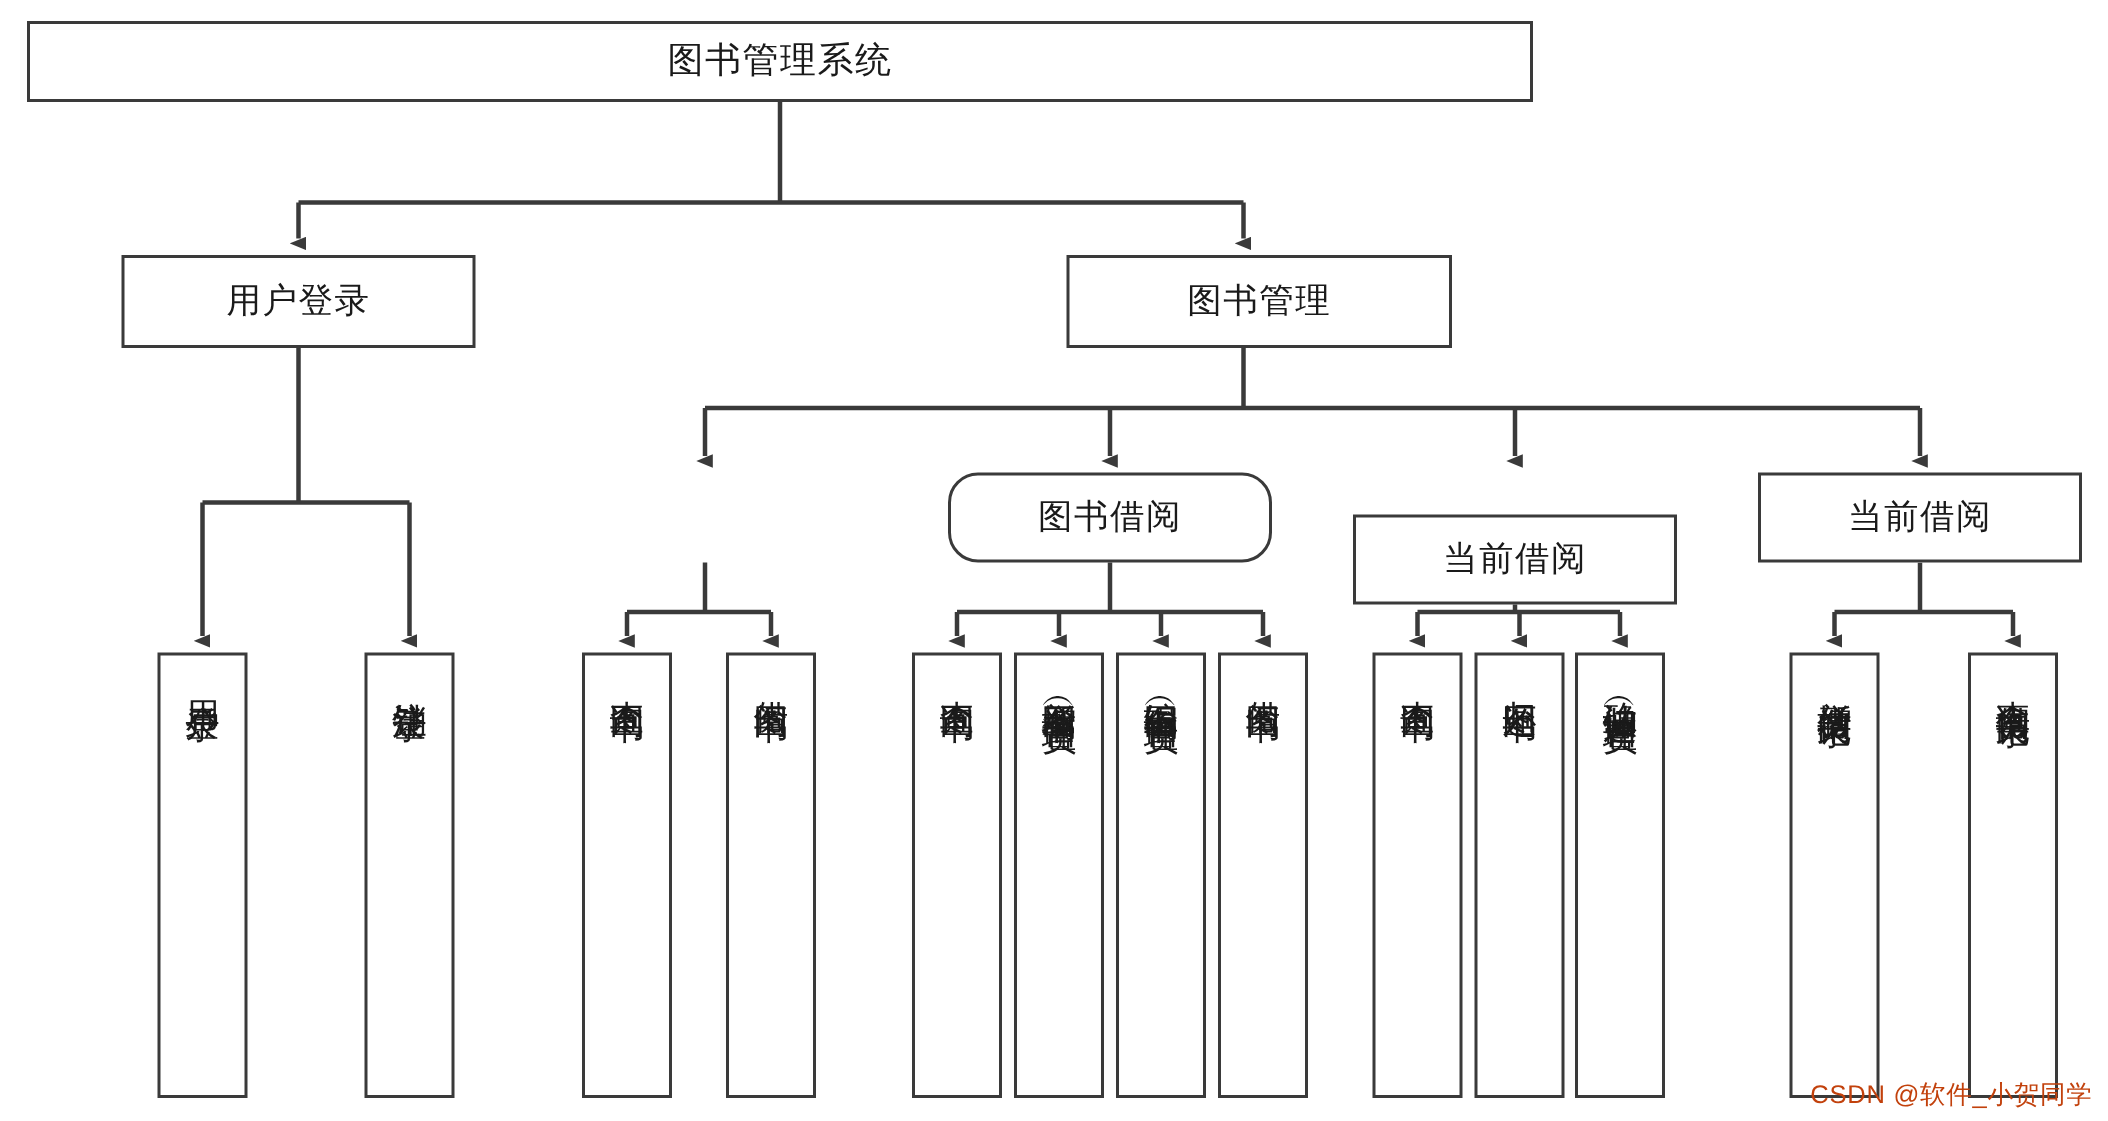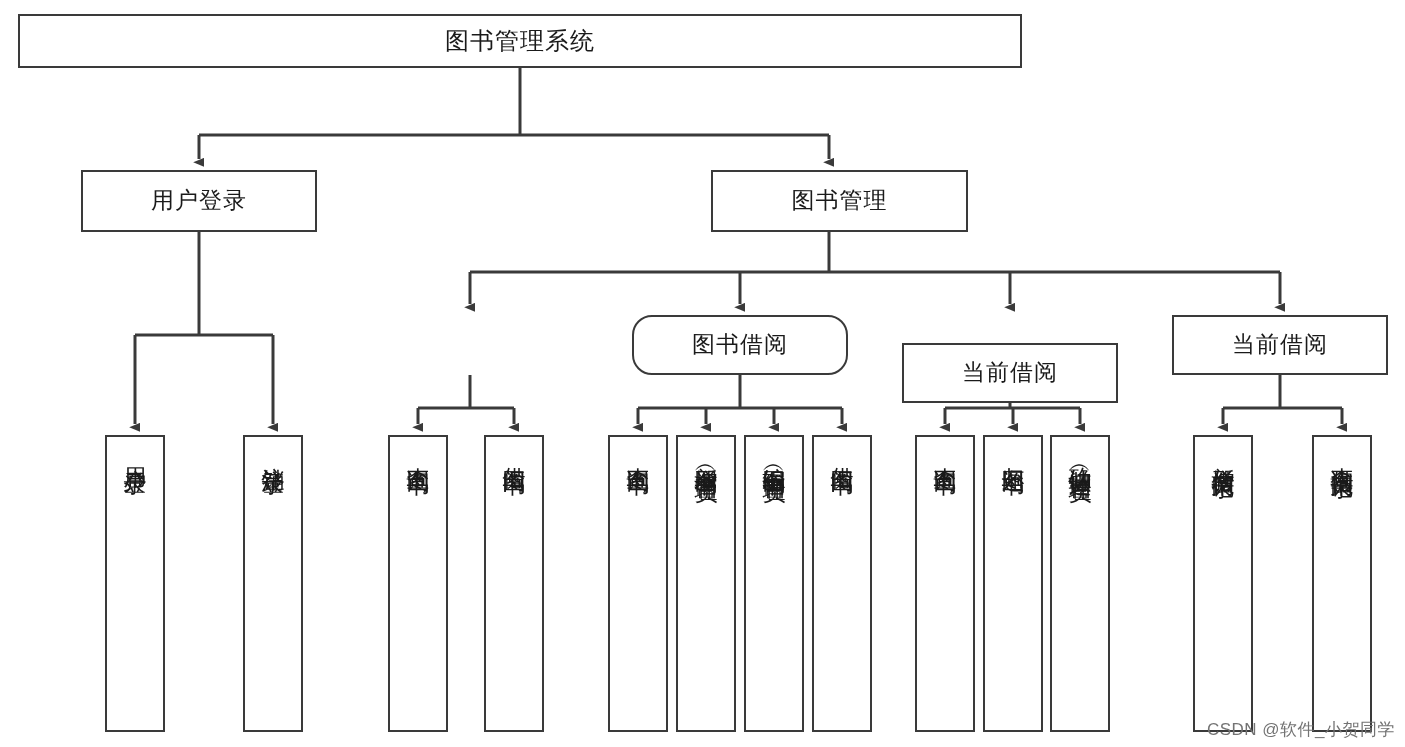--- a/index.html
+++ b/index.html
@@ -56,21 +56,21 @@
     line-height: 1.18;
     letter-spacing: 2px;
     white-space: nowrap;
     color: #1a1a1a;
   }
   .watermark {
     position: absolute;
     right: 10px;
     bottom: 6px;
     font-size: 17px;
-    color: #737373;
+    color: #c2410c;
     letter-spacing: 0.5px;
     white-space: nowrap;
   }
 </style>
 </head>
 <body>
 
 <div id="canvas">
   <svg id="edges" viewBox="0 0 1405 747" width="1405" height="747" aria-hidden="true">
     <defs>

